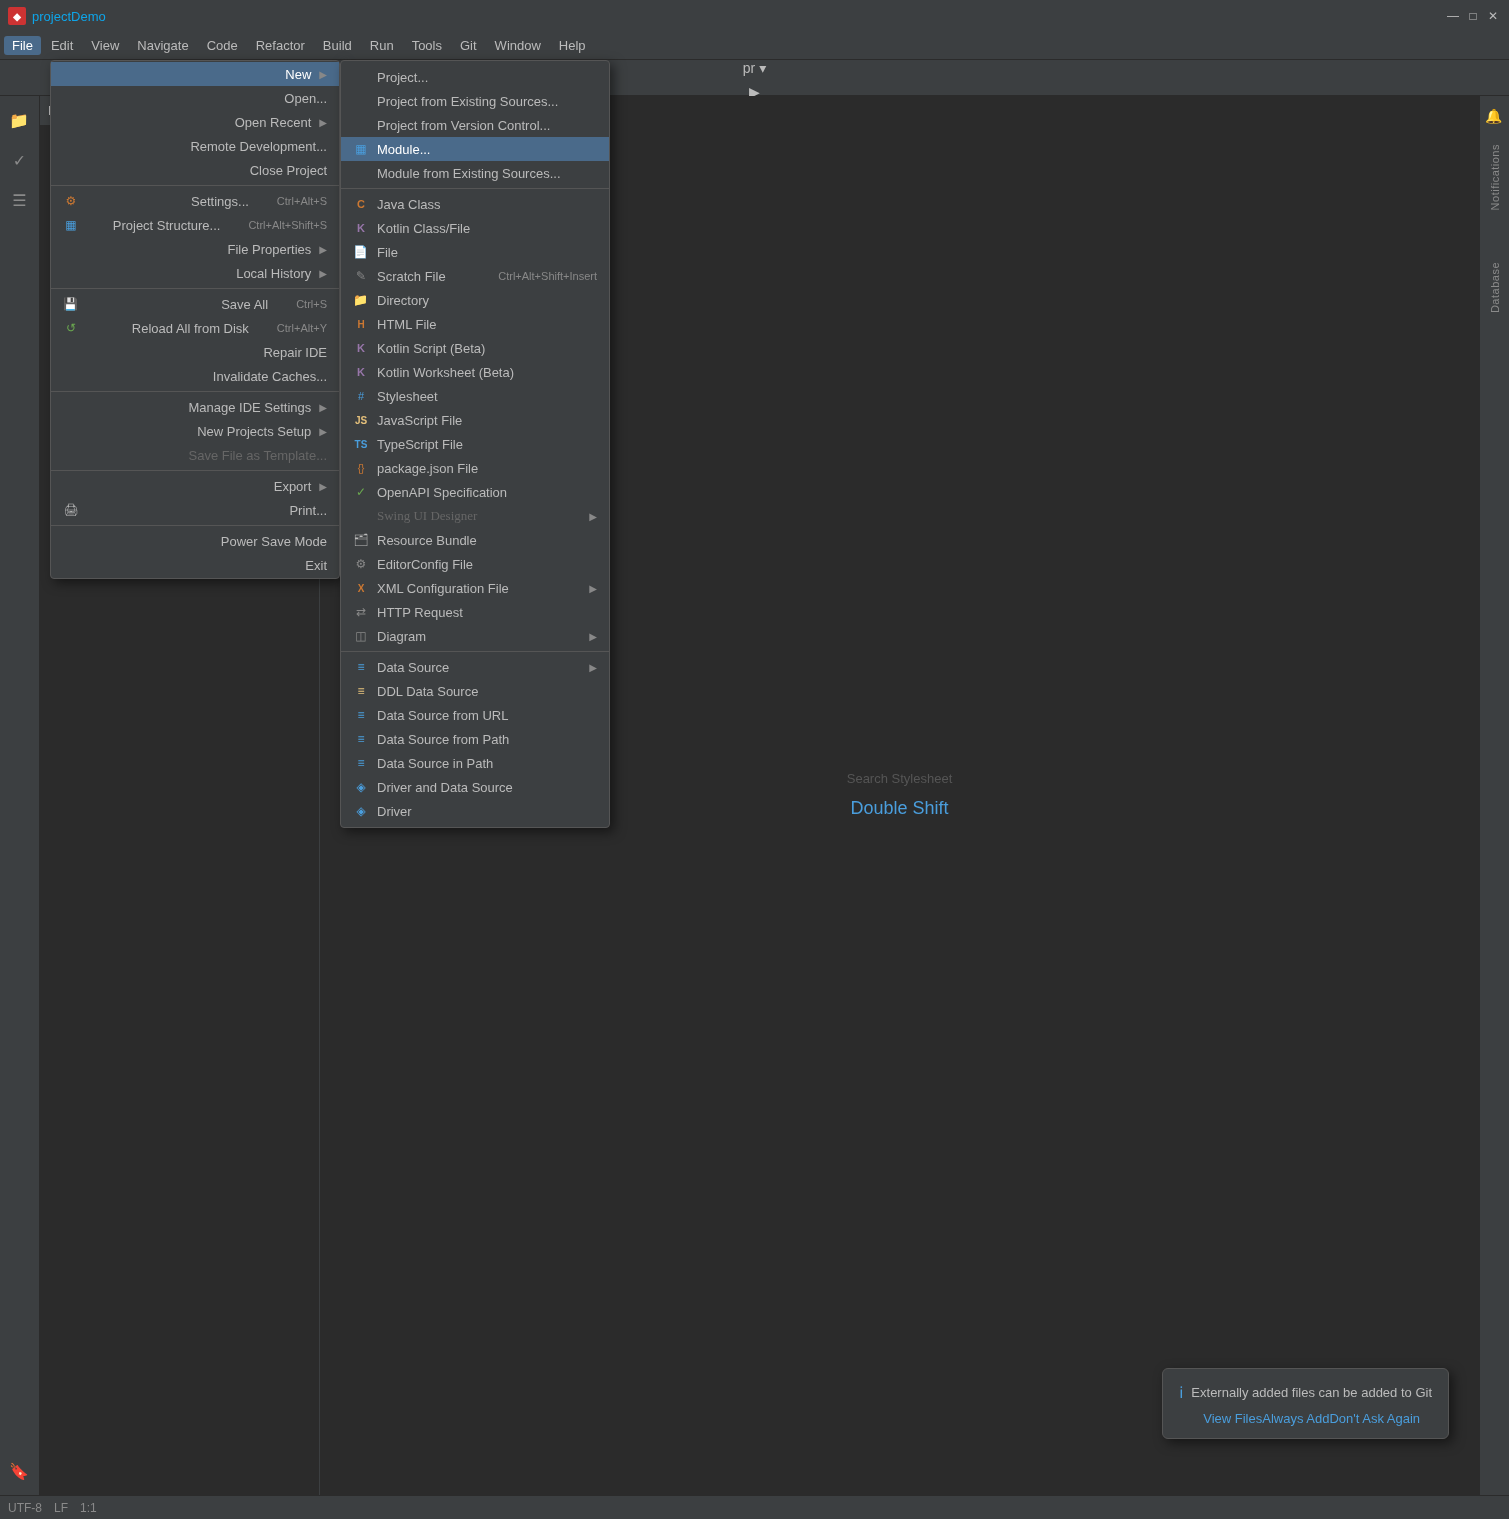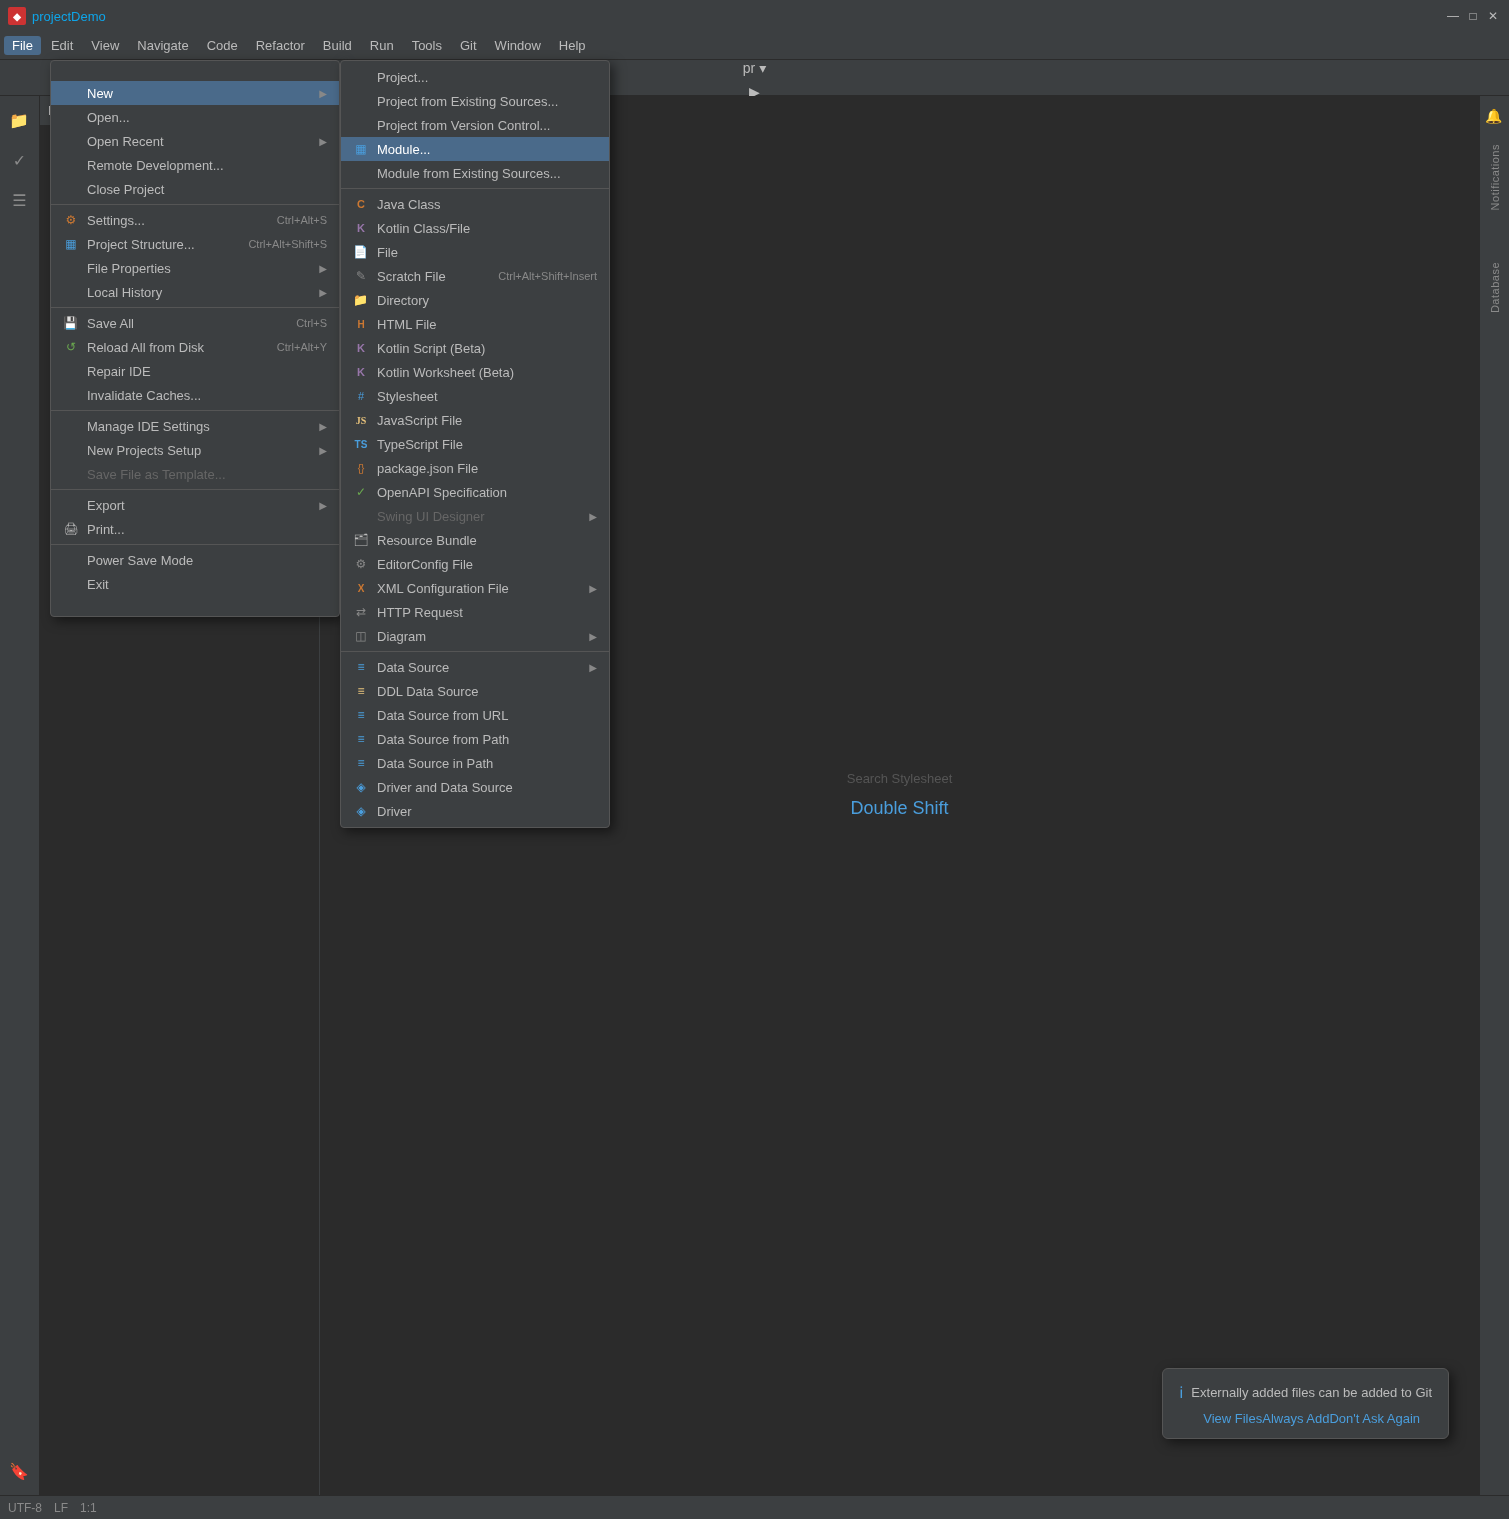--- a/index.html
+++ b/index.html
@@ -242,23 +242,24 @@
 
     
     .file-menu-dropdown {
       position: absolute;
       top: 0;
       left: 50px;
       width: 290px;
       background: #3c3f41;
       border: 1px solid #555;
       border-radius: 4px;
-      padding: 20px 0;
+      padding: 1px 0;
       box-shadow: 4px 4px 12px rgba(0,0,0,0.5);
       pointer-events: all;
+      text-align: right;
     }
 
     .menu-section-item {
       display: flex;
       align-items: center;
       padding: 4px 12px;
       cursor: pointer;
       min-height: 24px;
       gap: 8px;
       position: relative;
@@ -351,20 +352,21 @@
     .notification-link {
       color: #4a9edd;
       font-size: 13px;
       cursor: pointer;
       text-decoration: none;
     }
 
     
     .swing-disabled {
       color: #666 !important;
+      font-family: Liberation Serif, serif;
     }
 
     
     .icon-blue { color: #4a9edd; }
     .icon-green { color: #6aa84f; }
     .icon-orange { color: #cc7832; }
     .icon-yellow { color: #e5c07b; }
     .icon-purple { color: #9876aa; }
   </style>
 </head>
@@ -652,21 +654,21 @@
       <span class="item-icon icon-purple" style="font-weight:bold;font-size:11px;">K</span>
       <span class="item-label">Kotlin Worksheet (Beta)</span>
     </div>
 
     <div class="menu-section-item">
       <span class="item-icon icon-blue" style="font-size:11px;">#</span>
       <span class="item-label">Stylesheet</span>
     </div>
 
     <div class="menu-section-item">
-      <span class="item-icon icon-yellow" style="font-size:10px;font-weight:bold;font-family:Liberation Serif, serif;">JS</span>
+      <span class="item-icon icon-yellow" style="font-size:10px;font-weight:bold;">JS</span>
       <span class="item-label">JavaScript File</span>
     </div>
 
     <div class="menu-section-item">
       <span class="item-icon icon-blue" style="font-size:10px;font-weight:bold;">TS</span>
       <span class="item-label">TypeScript File</span>
     </div>
 
     <div class="menu-section-item">
       <span class="item-icon icon-orange" style="font-size:10px;">{}</span>

